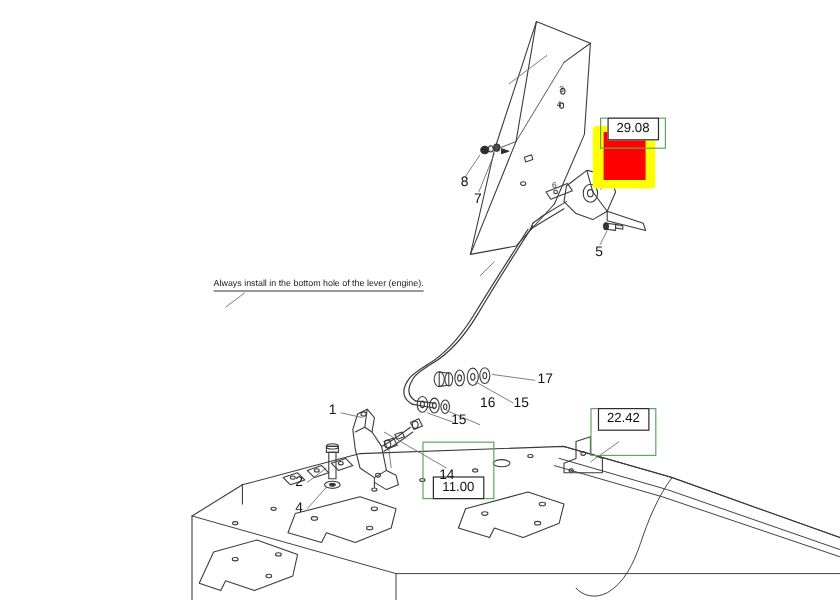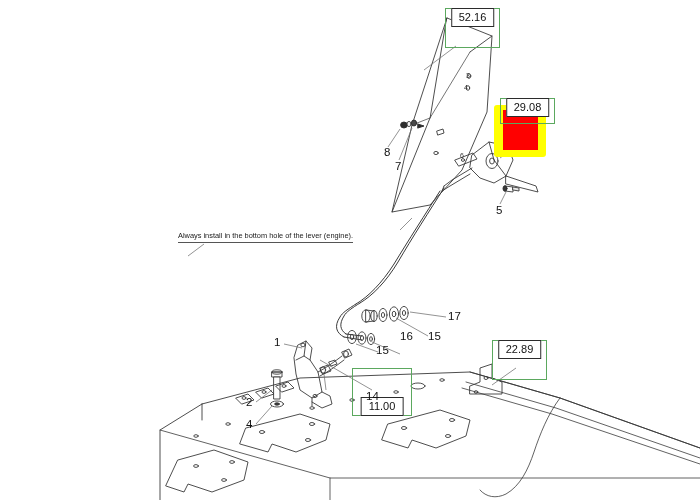--- a/index.html
+++ b/index.html
@@ -279,30 +279,27 @@
       <line x1="256" y1="424" x2="272" y2="406"></line>
 
       <line x1="204" y1="244" x2="188" y2="256"></line>
       <line x1="400" y1="230" x2="412" y2="218"></line>
     </g>
   </svg>
 
   <div id="highlight-glow" style="left:494px; top:105px; width:52px; height:52px;"></div>
   <div id="highlight-rect" style="left:503px; top:110px; width:35px; height:40px;"></div>
 
-  <div class="callout cap-top" style="left:445px; top:8px; width:55px; height:40px;">
-    <div class="code">52.16</div>
-  </div>
 
   <div class="callout cap-top" style="left:500px; top:98px; width:55px; height:26px;">
     <div class="code">29.08</div>
   </div>
 
   <div class="callout cap-top" style="left:492px; top:340px; width:55px; height:40px;">
-    <div class="code">22.89</div>
+    <div class="code">22.42</div>
   </div>
 
   <div class="callout cap-bottom" style="left:352px; top:368px; width:60px; height:48px;">
     <div class="code">11.00</div>
   </div>
 
   <div id="note-block" style="left:178px; top:219px;">
     <span class="note-line second">Always install in the bottom hole of the lever (engine).</span>
   </div>
 

